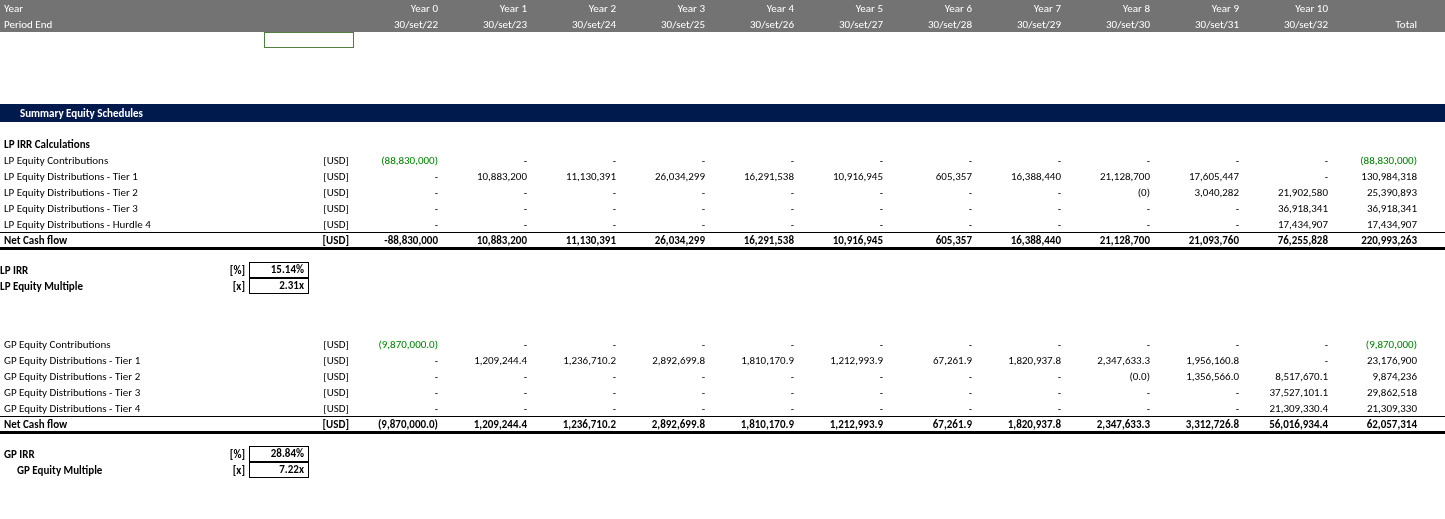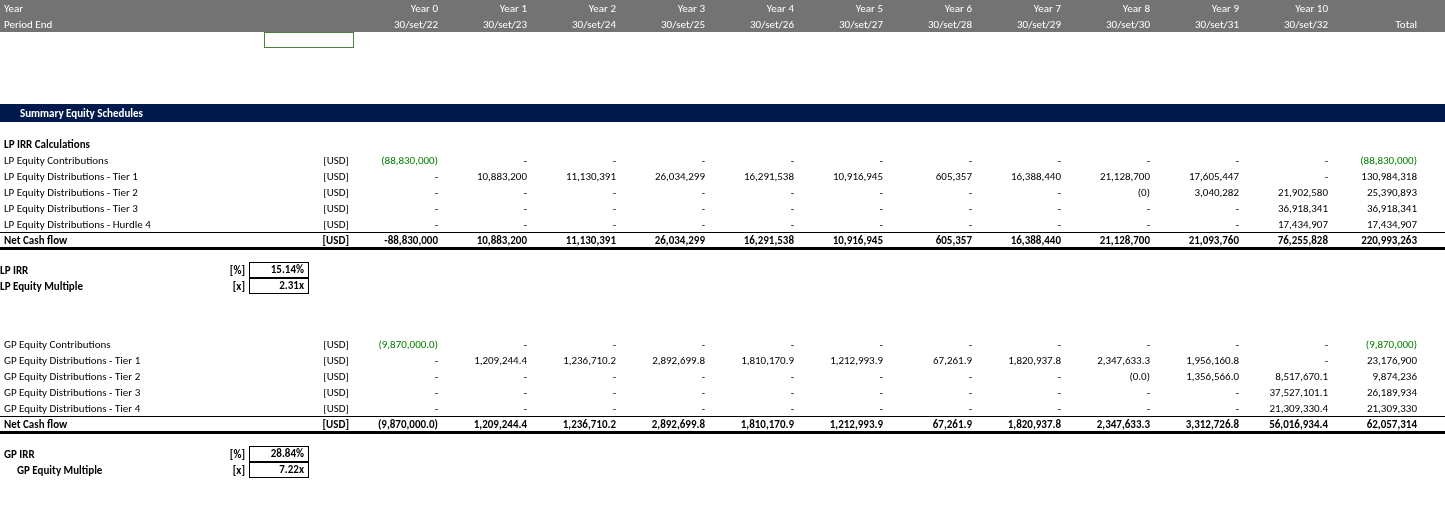--- a/index.html
+++ b/index.html
@@ -256,21 +256,21 @@
         <div class="num-col">-</div>
         <div class="num-col">-</div>
         <div class="num-col">-</div>
         <div class="num-col">-</div>
         <div class="num-col">-</div>
         <div class="num-col">-</div>
         <div class="num-col">-</div>
         <div class="num-col">-</div>
         <div class="num-col">-</div>
         <div class="num-col">37,527,101.1</div>
-        <div class="num-col">26,189,934</div>
+        <div class="num-col">29,862,518</div>
       </div>
       <div class="row">
         <div class="label-col">GP Equity Distributions - Tier 4</div>
         <div class="unit-col">[USD]</div>
         <div class="num-col">-</div>
         <div class="num-col">-</div>
         <div class="num-col">-</div>
         <div class="num-col">-</div>
         <div class="num-col">-</div>
         <div class="num-col">-</div>

